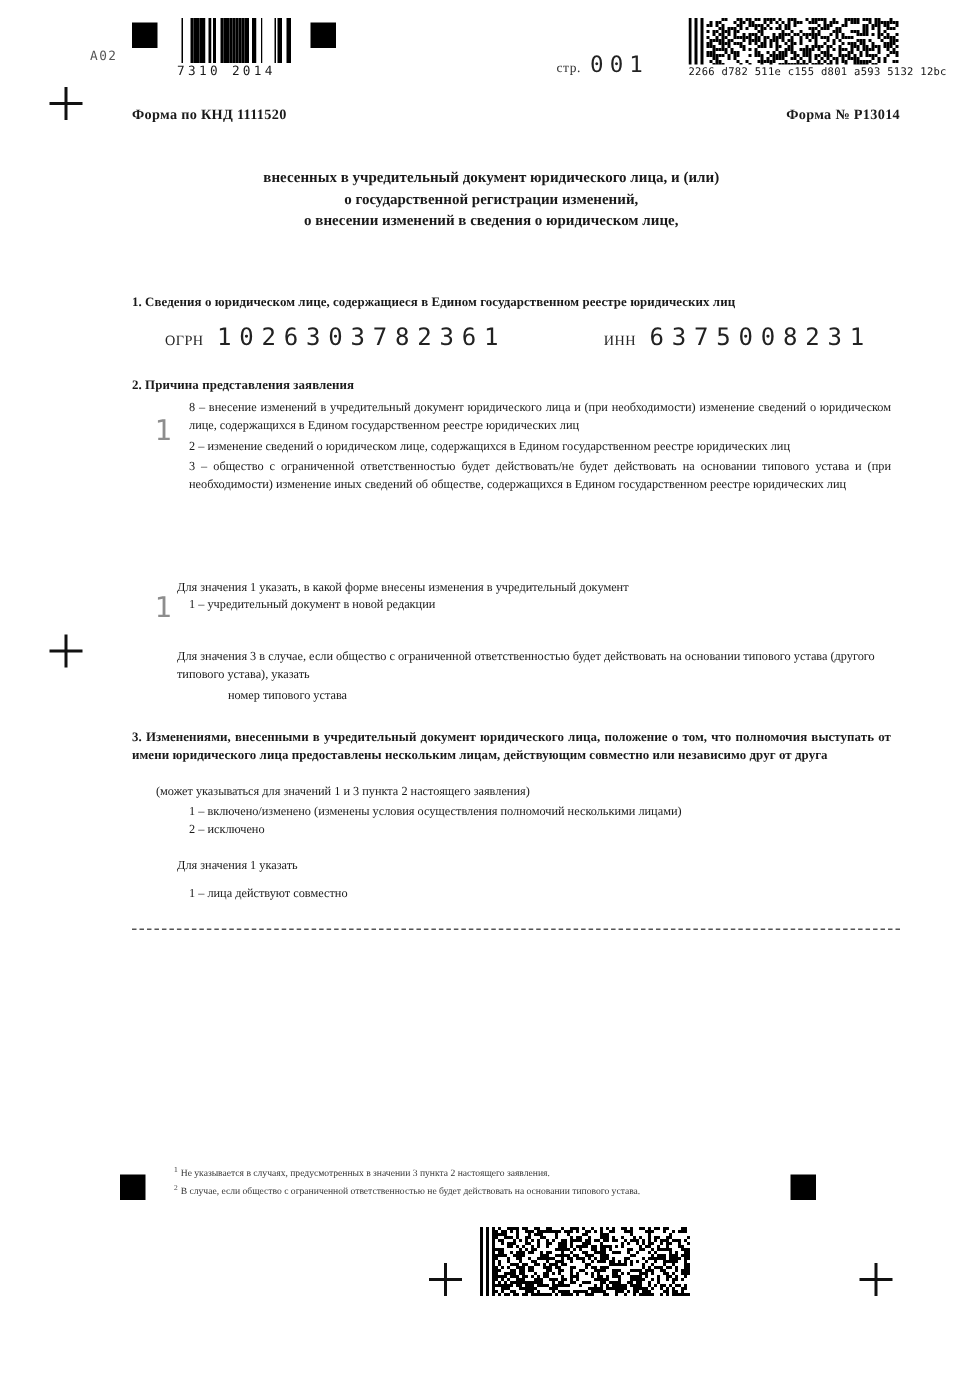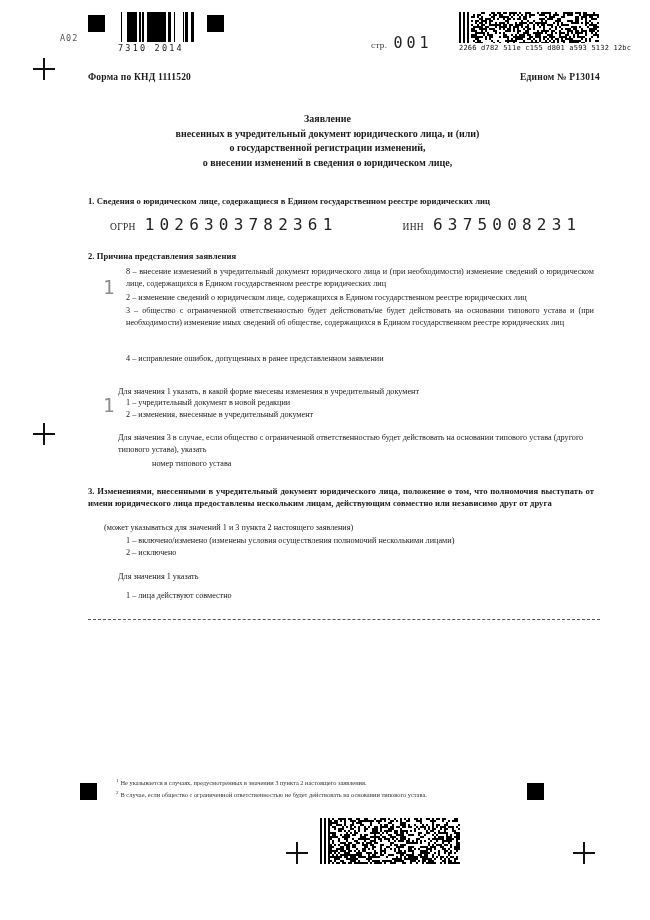--- a/index.html
+++ b/index.html
@@ -902,24 +902,23 @@
         <i style="left: 138px; top: 14px; width: 2px; height: 2px;"></i>
         <i style="left: 138px; top: 18px; width: 2px; height: 2px;"></i>
         <i style="left: 138px; top: 22px; width: 2px; height: 2px;"></i>
         <i style="left: 138px; top: 24px; width: 2px; height: 2px;"></i>
         <i style="left: 138px; top: 28px; width: 2px; height: 2px;"></i>
       </div>
     <div class="bc2d-label">2266 d782 511e c155 d801 a593 5132 12bc</div>
   </div>
 
   <div class="form-kn">Форма по КНД 1111520</div>
-  <div class="form-no">Едином № Р13014</div>
+  <div class="form-no">Форма № Р13014</div>
 
   <div class="title-block">
-    <span class="ln">Заявление</span>
     <span class="ln">внесенных в учредительный документ юридического лица, и (или)</span>
     <span class="ln">о государственной регистрации изменений,</span>
     <span class="ln">о внесении изменений в сведения о юридическом лице,</span>
   </div>
 
   <div class="sec-title" style="left:88px; top:196px;">1. Сведения о юридическом лице, содержащиеся в Едином государственном реестре юридических лиц</div>
 
   <div class="ids-row">
     <span class="cap">ОГРН</span>
     <span class="digits">1026303782361</span>
@@ -927,28 +926,26 @@
     <span class="digits">6375008231</span>
   </div>
 
   <div class="sec-title" style="left:88px; top:251px;">2. Причина представления заявления</div>
 
   <div class="answer" style="left:103px; top:278px;">1</div>
 
   <div class="txt just" style="left:126px; top:266px; width:468px;">8 – внесение  изменений  в  учредительный  документ  юридического лица и (при необходимости) изменение сведений о юридическом лице, содержащихся в Едином государственном реестре юридических лиц</div>
   <div class="txt just" style="left:126px; top:292px; width:468px;">2 – изменение сведений о юридическом лице, содержащихся в Едином государственном реестре юридических лиц</div>
   <div class="txt just" style="left:126px; top:305px; width:468px;">3 – общество с ограниченной ответственностью будет действовать/не будет действовать на основании типового устава и (при необходимости)  изменение  иных  сведений об обществе, содержащихся в Едином государственном реестре юридических лиц</div>
-  <div class="txt just" style="left:126px; top:353px; width:468px;">4 – исправление ошибок, допущенных в ранее представленном заявлении</div>
 
   <div class="txt" style="left:118px; top:386px; width:470px;">Для значения 1 указать, в какой форме внесены изменения в учредительный документ</div>
 
   <div class="answer" style="left:103px; top:396px;">1</div>
 
   <div class="txt" style="left:126px; top:397px; width:470px;">1 – учредительный документ в новой редакции</div>
-  <div class="txt" style="left:126px; top:409px; width:470px;">2 – изменения, внесенные в учредительный документ</div>
 
   <div class="txt" style="left:118px; top:432px; width:474px;">Для значения 3 в случае, если общество с ограниченной ответственностью будет действовать на основании типового устава (другого типового устава), указать</div>
 
   <div class="txt" style="left:152px; top:458px; width:300px;">номер типового устава</div>
 
   <div class="sec-title just" style="left:88px; top:486px; width:506px; line-height:11.6px; text-align:justify;">3.  Изменениями,  внесенными  в  учредительный  документ  юридического  лица,  положение о том, что полномочия выступать от имени юридического лица предоставлены нескольким лицам, действующим совместно или независимо друг от друга</div>
 
   <div class="txt" style="left:104px; top:522px; width:470px;">(может указываться для значений 1 и 3 пункта 2 настоящего заявления)</div>
 
   <div class="txt" style="left:126px; top:535px; width:470px;">1 – включено/изменено (изменены условия осуществления полномочий несколькими лицами)</div>

